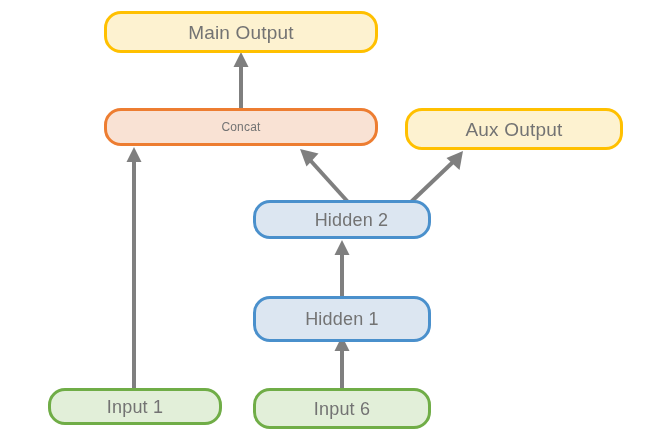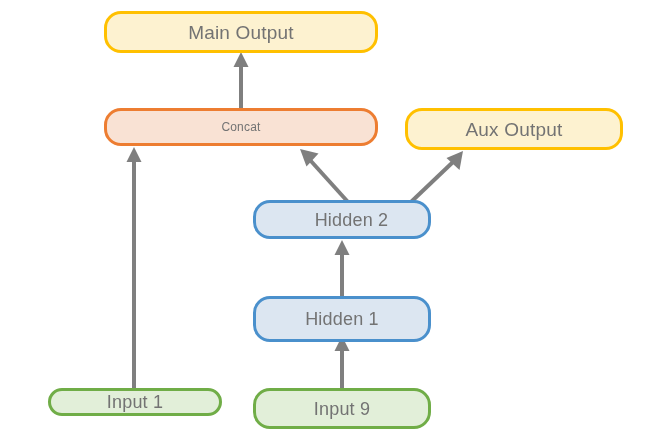--- a/index.html
+++ b/index.html
@@ -57,21 +57,21 @@
     background: #dce6f1; border-color: #4a90cc;
     font-size: 18px;
     padding-left: 19px;
   }
   .n-hidden1 {
     left: 253px;  top: 296px; width: 178px; height: 46px;
     background: #dce6f1; border-color: #4a90cc;
     font-size: 18px;
   }
   .n-input1 {
-    left: 48px;   top: 388px; width: 174px; height: 28px;
+    left: 48px;   top: 388px; width: 174px; height: 37px;
     background: #e2efd9; border-color: #70ad47;
     font-size: 18px;
   }
   .n-input2 {
     left: 253px;  top: 388px; width: 178px; height: 41px;
     background: #e2efd9; border-color: #70ad47;
     font-size: 18px;
   }
   #edges {
     position: absolute;
@@ -144,16 +144,16 @@
 
   <div class="node n-hidden1">
     <span class="node-label">Hidden 1</span>
   </div>
 
   <div class="node n-input1">
     <span class="node-label">Input 1</span>
   </div>
 
   <div class="node n-input2">
-    <span class="node-label">Input 9</span>
+    <span class="node-label">Input 6</span>
   </div>
 
 </div>
 
 </body></html>

